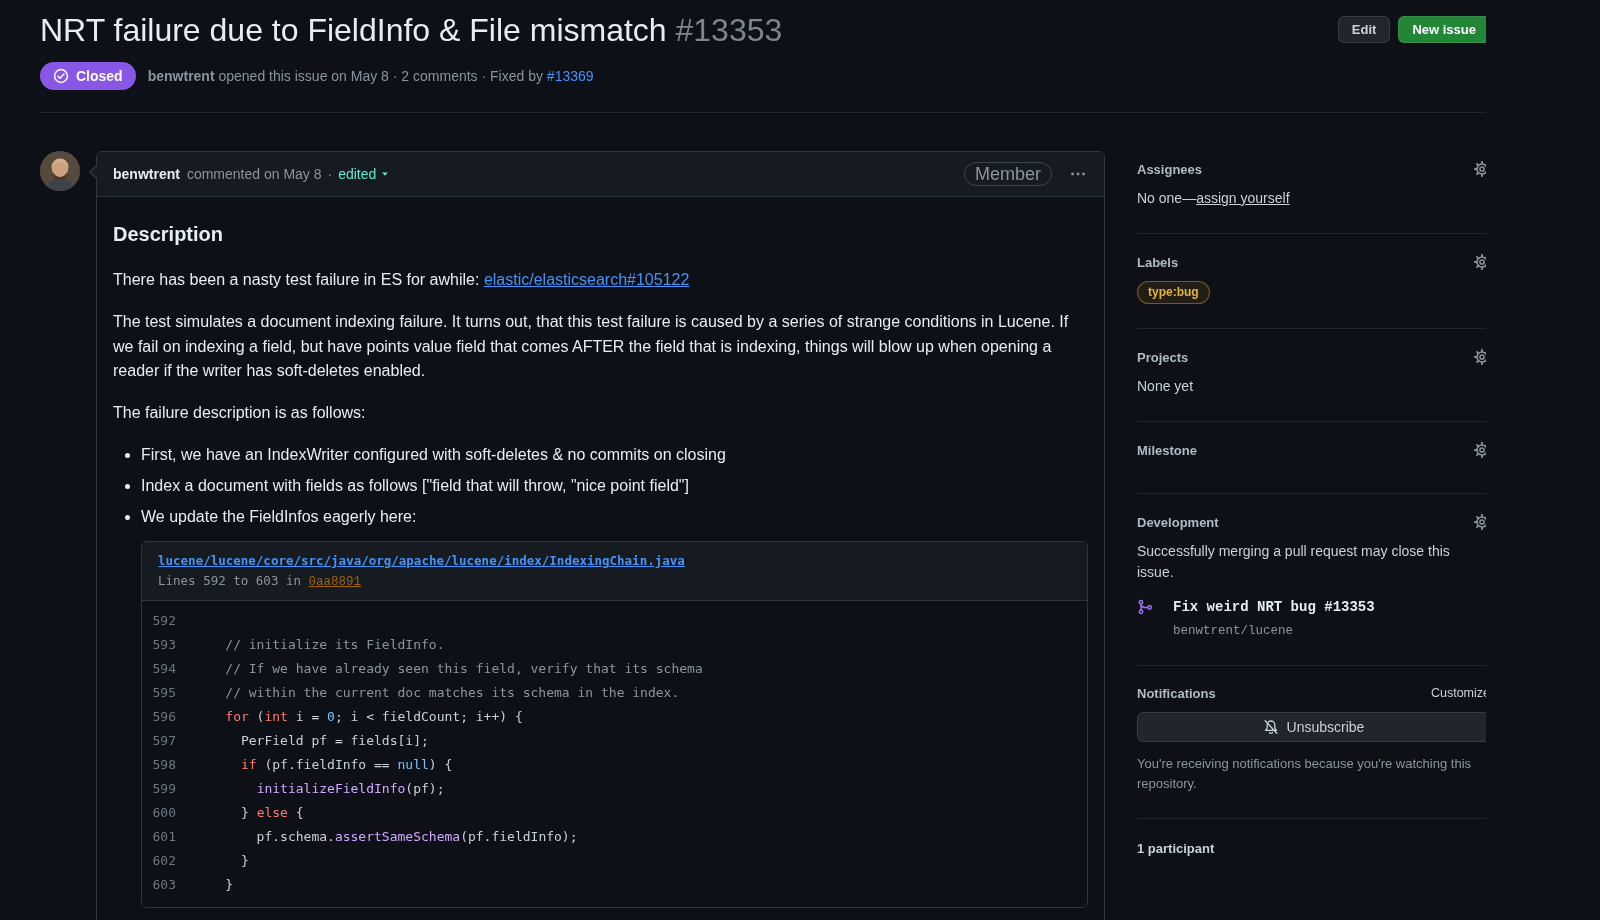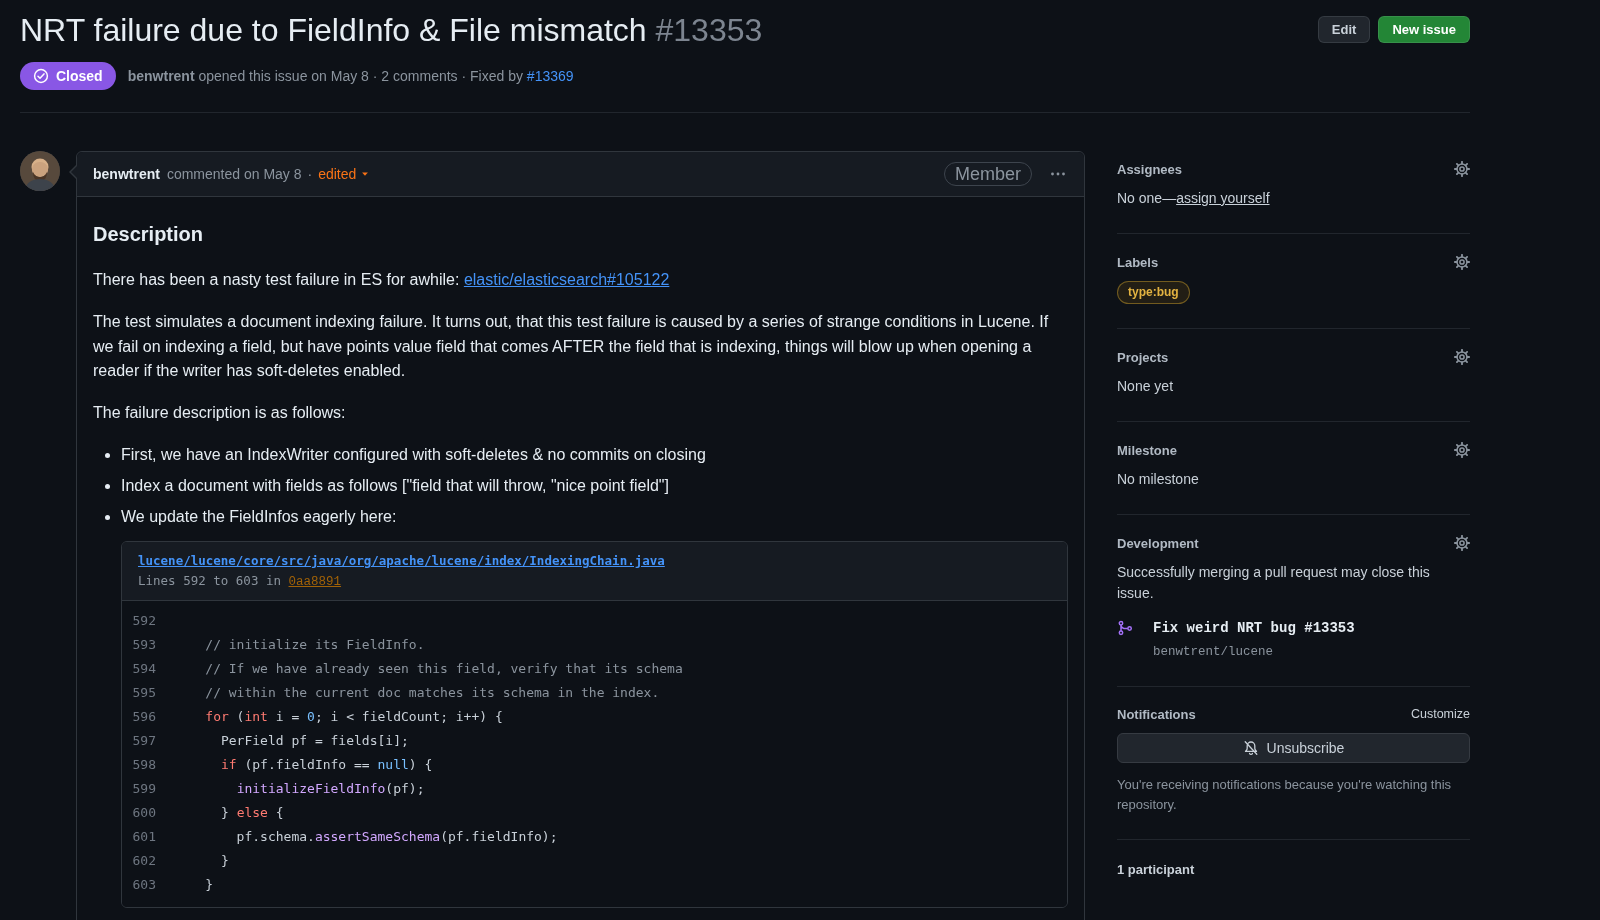--- a/index.html
+++ b/index.html
@@ -1,18 +1,18 @@
 <!DOCTYPE html>
 <html><head>
 <meta charset="utf-8">
 <style>
   * { box-sizing: border-box; margin: 0; padding: 0; }
   html, body { background: #0d1117; }
   body { font-family: "Liberation Sans", "DejaVu Sans", sans-serif; color: #e6edf3; }
-  .page { width: 1486px; height: 920px; overflow: hidden; position: relative; background: #0d1117; }
+  .page { width: 1486px; height: 920px; overflow: hidden; position: relative; background: #0d1117; padding-left: 20px; }
   .container { width: 1450px; margin-left: 20px; padding-top: 10px; }
 
   
   .title-row { display: flex; justify-content: space-between; align-items: flex-start; }
   .issue-title { font-size: 32px; font-weight: 400; color: #e6edf3; line-height: 1.25; }
   .issue-number { color: #7d8590; font-weight: 400; }
   .header-actions { display: flex; gap: 8px; padding-top: 6px; }
   .btn { font-family: inherit; font-size: 13px; font-weight: 600; padding: 5px 13px; border-radius: 6px;
          border: 1px solid rgba(240,246,252,0.1); background: #21262d; color: #c9d1d9; cursor: pointer; }
   .btn-primary { background: #238636; color: #ffffff; }
@@ -33,21 +33,21 @@
   
   .comment { flex: 1; border: 1px solid #30363d; border-radius: 6px; background: #0d1117; position: relative; height: fit-content; }
   .comment::before { content: ""; position: absolute; top: 12px; left: -8px;
       border-style: solid; border-width: 8px 8px 8px 0; border-color: transparent #30363d transparent transparent; }
   .comment::after { content: ""; position: absolute; top: 12px; left: -6.5px;
       border-style: solid; border-width: 8px 8px 8px 0; border-color: transparent #161b22 transparent transparent; }
   .comment-header { background: #161b22; border-bottom: 1px solid #30363d; border-radius: 6px 6px 0 0;
       padding: 10px 16px; display: flex; align-items: center; font-size: 14px; color: #8b949e; }
   .comment-header .author { font-weight: 700; color: #e6edf3; text-decoration: none; margin-right: 7px; cursor: pointer; }
   .sep { margin: 0 6px; }
-  .edited { display: inline-flex; align-items: center; gap: 3px; color: #f97316; cursor: pointer; }
+  .edited { display: inline-flex; align-items: center; gap: 3px; color: #5eead4; cursor: pointer; }
   .member-badge { border: 1px solid #3d444d; color: #8b949e; font-size: 18px; font-weight: 500;
       padding: 2px 10px; border-radius: 2em; margin-left: auto; line-height: 18px; }
   .kebab { background: none; border: none; color: #8b949e; margin-left: 16px; cursor: pointer; padding: 2px; }
 
   .comment-body { padding: 16px 16px 24px; font-size: 16px; line-height: 1.55; color: #e6edf3; }
   .comment-body h3 { font-size: 20px; font-weight: 700; margin: 6px 0 18px; }
   .comment-body p { margin-bottom: 17px; }
   .body-link { color: #4493f8; text-decoration: underline; cursor: pointer; }
   .comment-body ul { padding-left: 28px; margin-bottom: 16px; }
   .comment-body li { margin: 6px 0; }
@@ -305,21 +305,20 @@
           <div class="sb-body">None yet</div>
         </section>
 
         <section class="sb-section">
           <div class="sb-head">
             <span>Milestone</span>
             <svg class="icon gear">
                 <use href="#i-gear"></use>
               </svg>
           </div>
-          <div class="sb-body">No milestone</div>
         </section>
 
         <section class="sb-section">
           <div class="sb-head">
             <span>Development</span>
             <svg class="icon gear">
                 <use href="#i-gear"></use>
               </svg>
           </div>
           <div class="sb-body">

